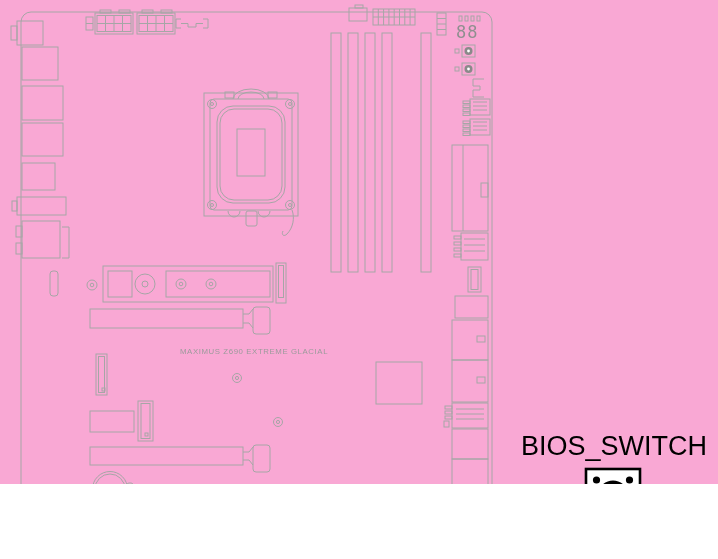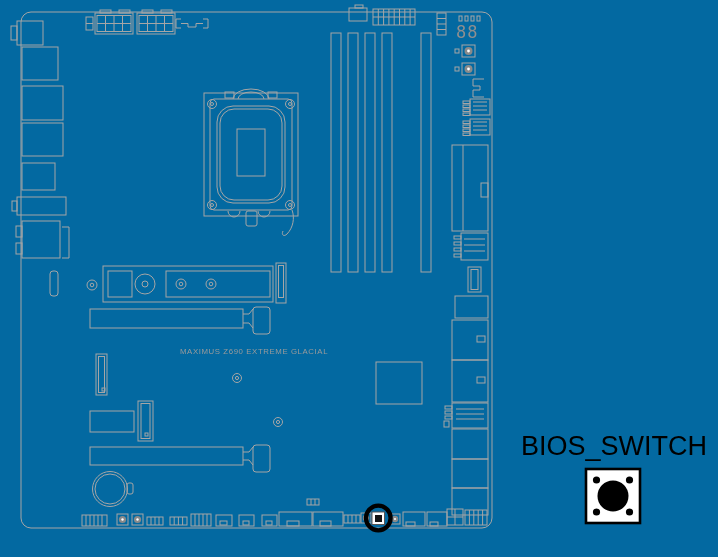--- a/index.html
+++ b/index.html
@@ -1,16 +1,16 @@
 <!DOCTYPE html>
 <html><head>
 <meta charset="utf-8">
 <style>
   html,body{margin:0;padding:0;background:#ffffff;}
-  .stage{position:relative;width:718px;height:557px;background:#0369a1;overflow:hidden;
+  .stage{position:relative;width:718px;height:484px;background:#f9a8d4;overflow:hidden;
          font-family:"Liberation Sans", sans-serif;}
   .stage svg{position:absolute;left:0;top:0;}
   .thin{fill:none;stroke:#a6a6a6;stroke-width:1;}
   text{user-select:none;}
 </style>
 </head>
 <body>
 
 <div class="stage">
 <svg width="718" height="559" viewBox="0 0 718 559">

